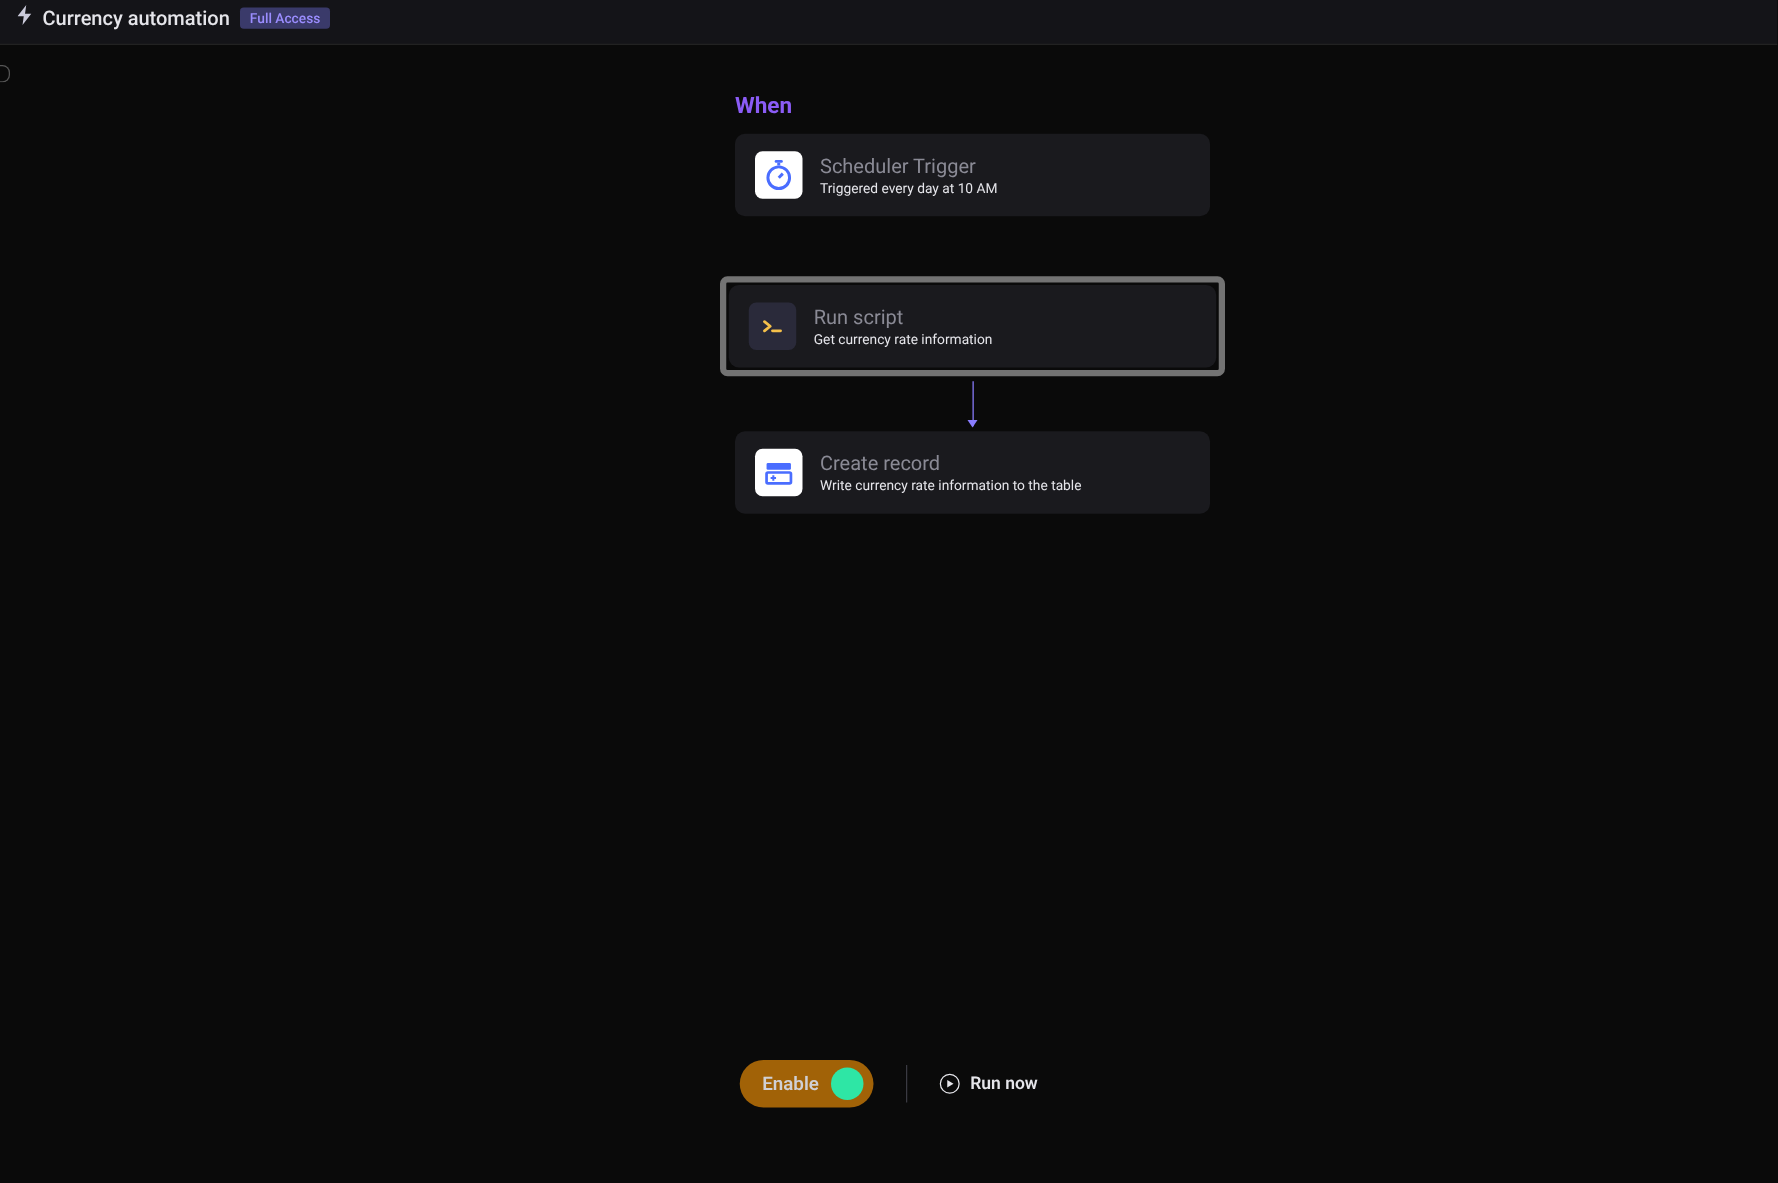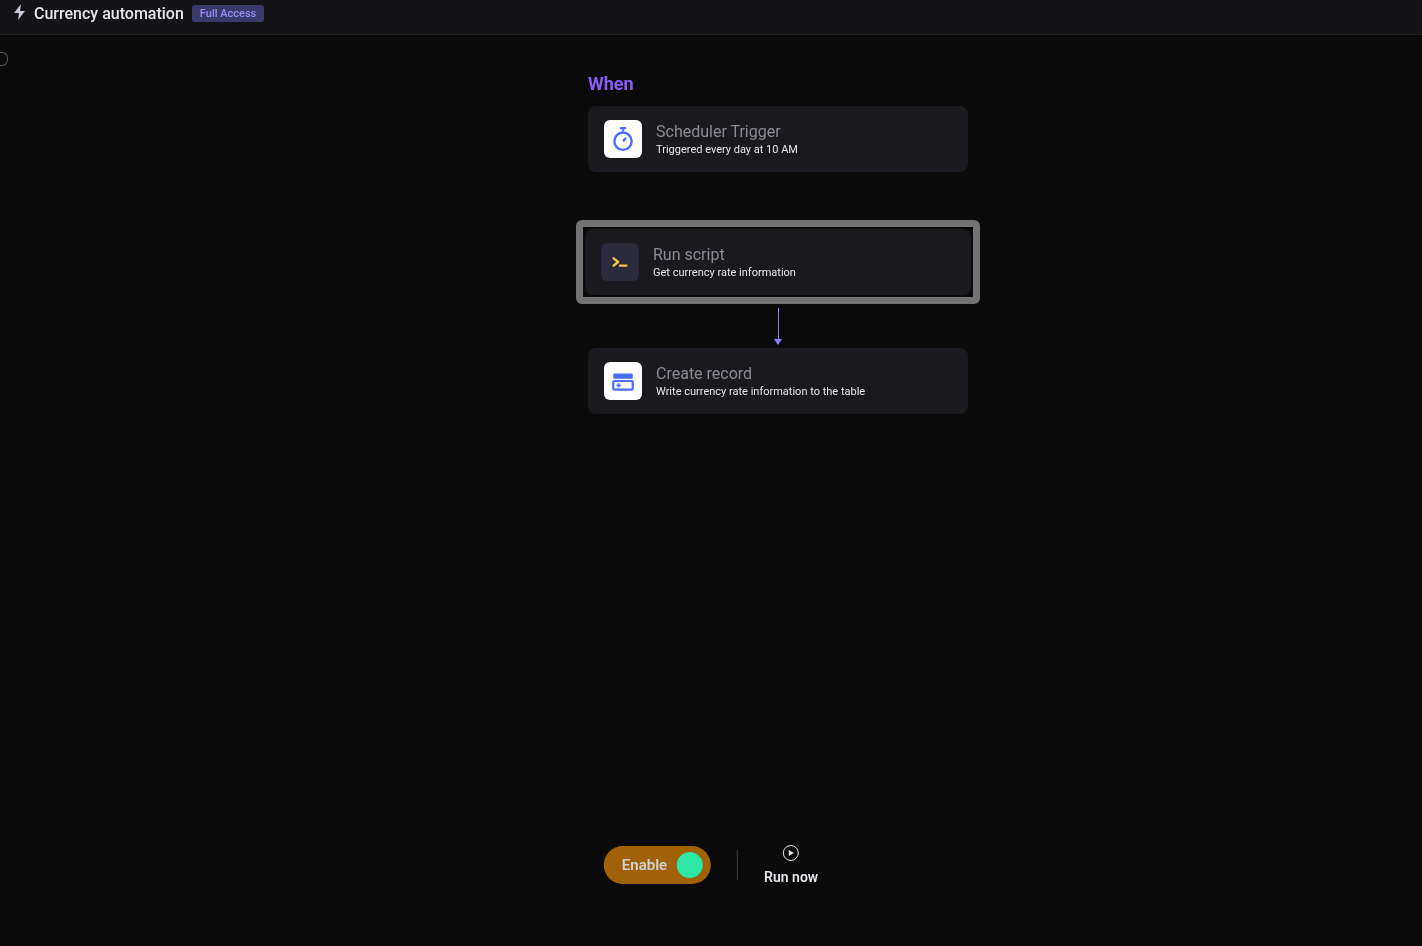--- a/index.html
+++ b/index.html
@@ -98,21 +98,21 @@
     }
     .card-type {
       color: #8a8a95;
       font-size: 16px;
     }
     .card-title {
       color: #e5e5ea;
       font-size: 11px;
     }
     .highlight-box {
-      border: 7px solid #737373;
+      border: 5px solid #737373;
       border-radius: 6px;
       padding: 2px;
       margin-bottom: 0px;
       margin-left: -12px;
       margin-right: -12px;
     }
     .highlight-box .card {
       margin-bottom: 0;
     }
     .connector {
@@ -171,21 +171,20 @@
       background: #3a3a42;
     }
     .run-now {
       display: flex;
       align-items: center;
       gap: 8px;
       cursor: pointer;
       color: #e5e5ea;
       font-size: 14px;
       font-weight: 600;
-      flex-direction: column;
     }
     .play-circle {
       width: 16px;
       height: 16px;
       border: 1.5px solid #e5e5ea;
       border-radius: 50%;
       display: flex;
       align-items: center;
       justify-content: center;
     }

